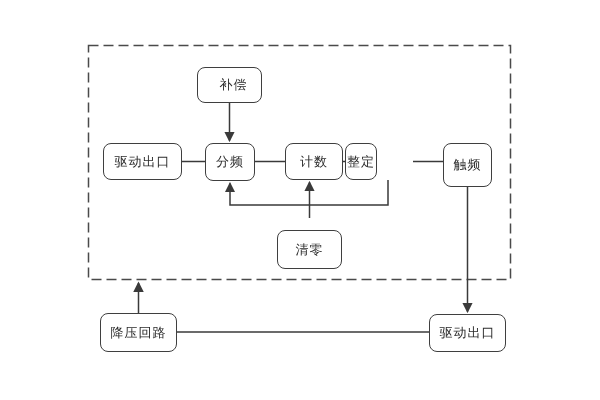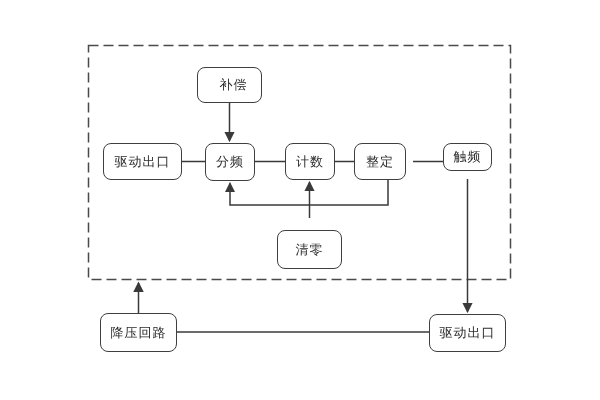--- a/index.html
+++ b/index.html
@@ -20,23 +20,23 @@
     display:flex;align-items:center;justify-content:center;
     font-size:13px;color:#2b2b2b;
     letter-spacing:1px;
     white-space:nowrap;
     z-index:2;
   }
   
   .n-compensation{left:197px;top:67px;width:65px;height:36px;padding-left:8px;}
   .n-crystal{left:103px;top:143px;width:79px;height:37px;}
   .n-divider{left:205px;top:143px;width:50px;height:38px;}
-  .n-counter{left:285px;top:143px;width:50px;height:37px;}
-  .n-setting{left:354px;top:143px;width:52px;height:37px;}
-  .n-trigger{left:443px;top:143px;width:49px;height:28px;}
+  .n-counter{left:285px;top:143px;width:58px;height:37px;}
+  .n-setting{left:345px;top:143px;width:32px;height:37px;}
+  .n-trigger{left:443px;top:143px;width:49px;height:44px;}
   .n-clear{left:277px;top:218px;width:65px;height:39px;margin-top:12px;}
   .n-stepdown{left:100px;top:313px;width:77px;height:39px;}
   .n-drive{left:429px;top:314px;width:77px;height:38px;}
 </style>
 </head>
 <body>
 
 <div class="canvas">
 
   <svg class="wires" viewBox="0 0 600 400" xmlns="http://www.w3.org/2000/svg">

